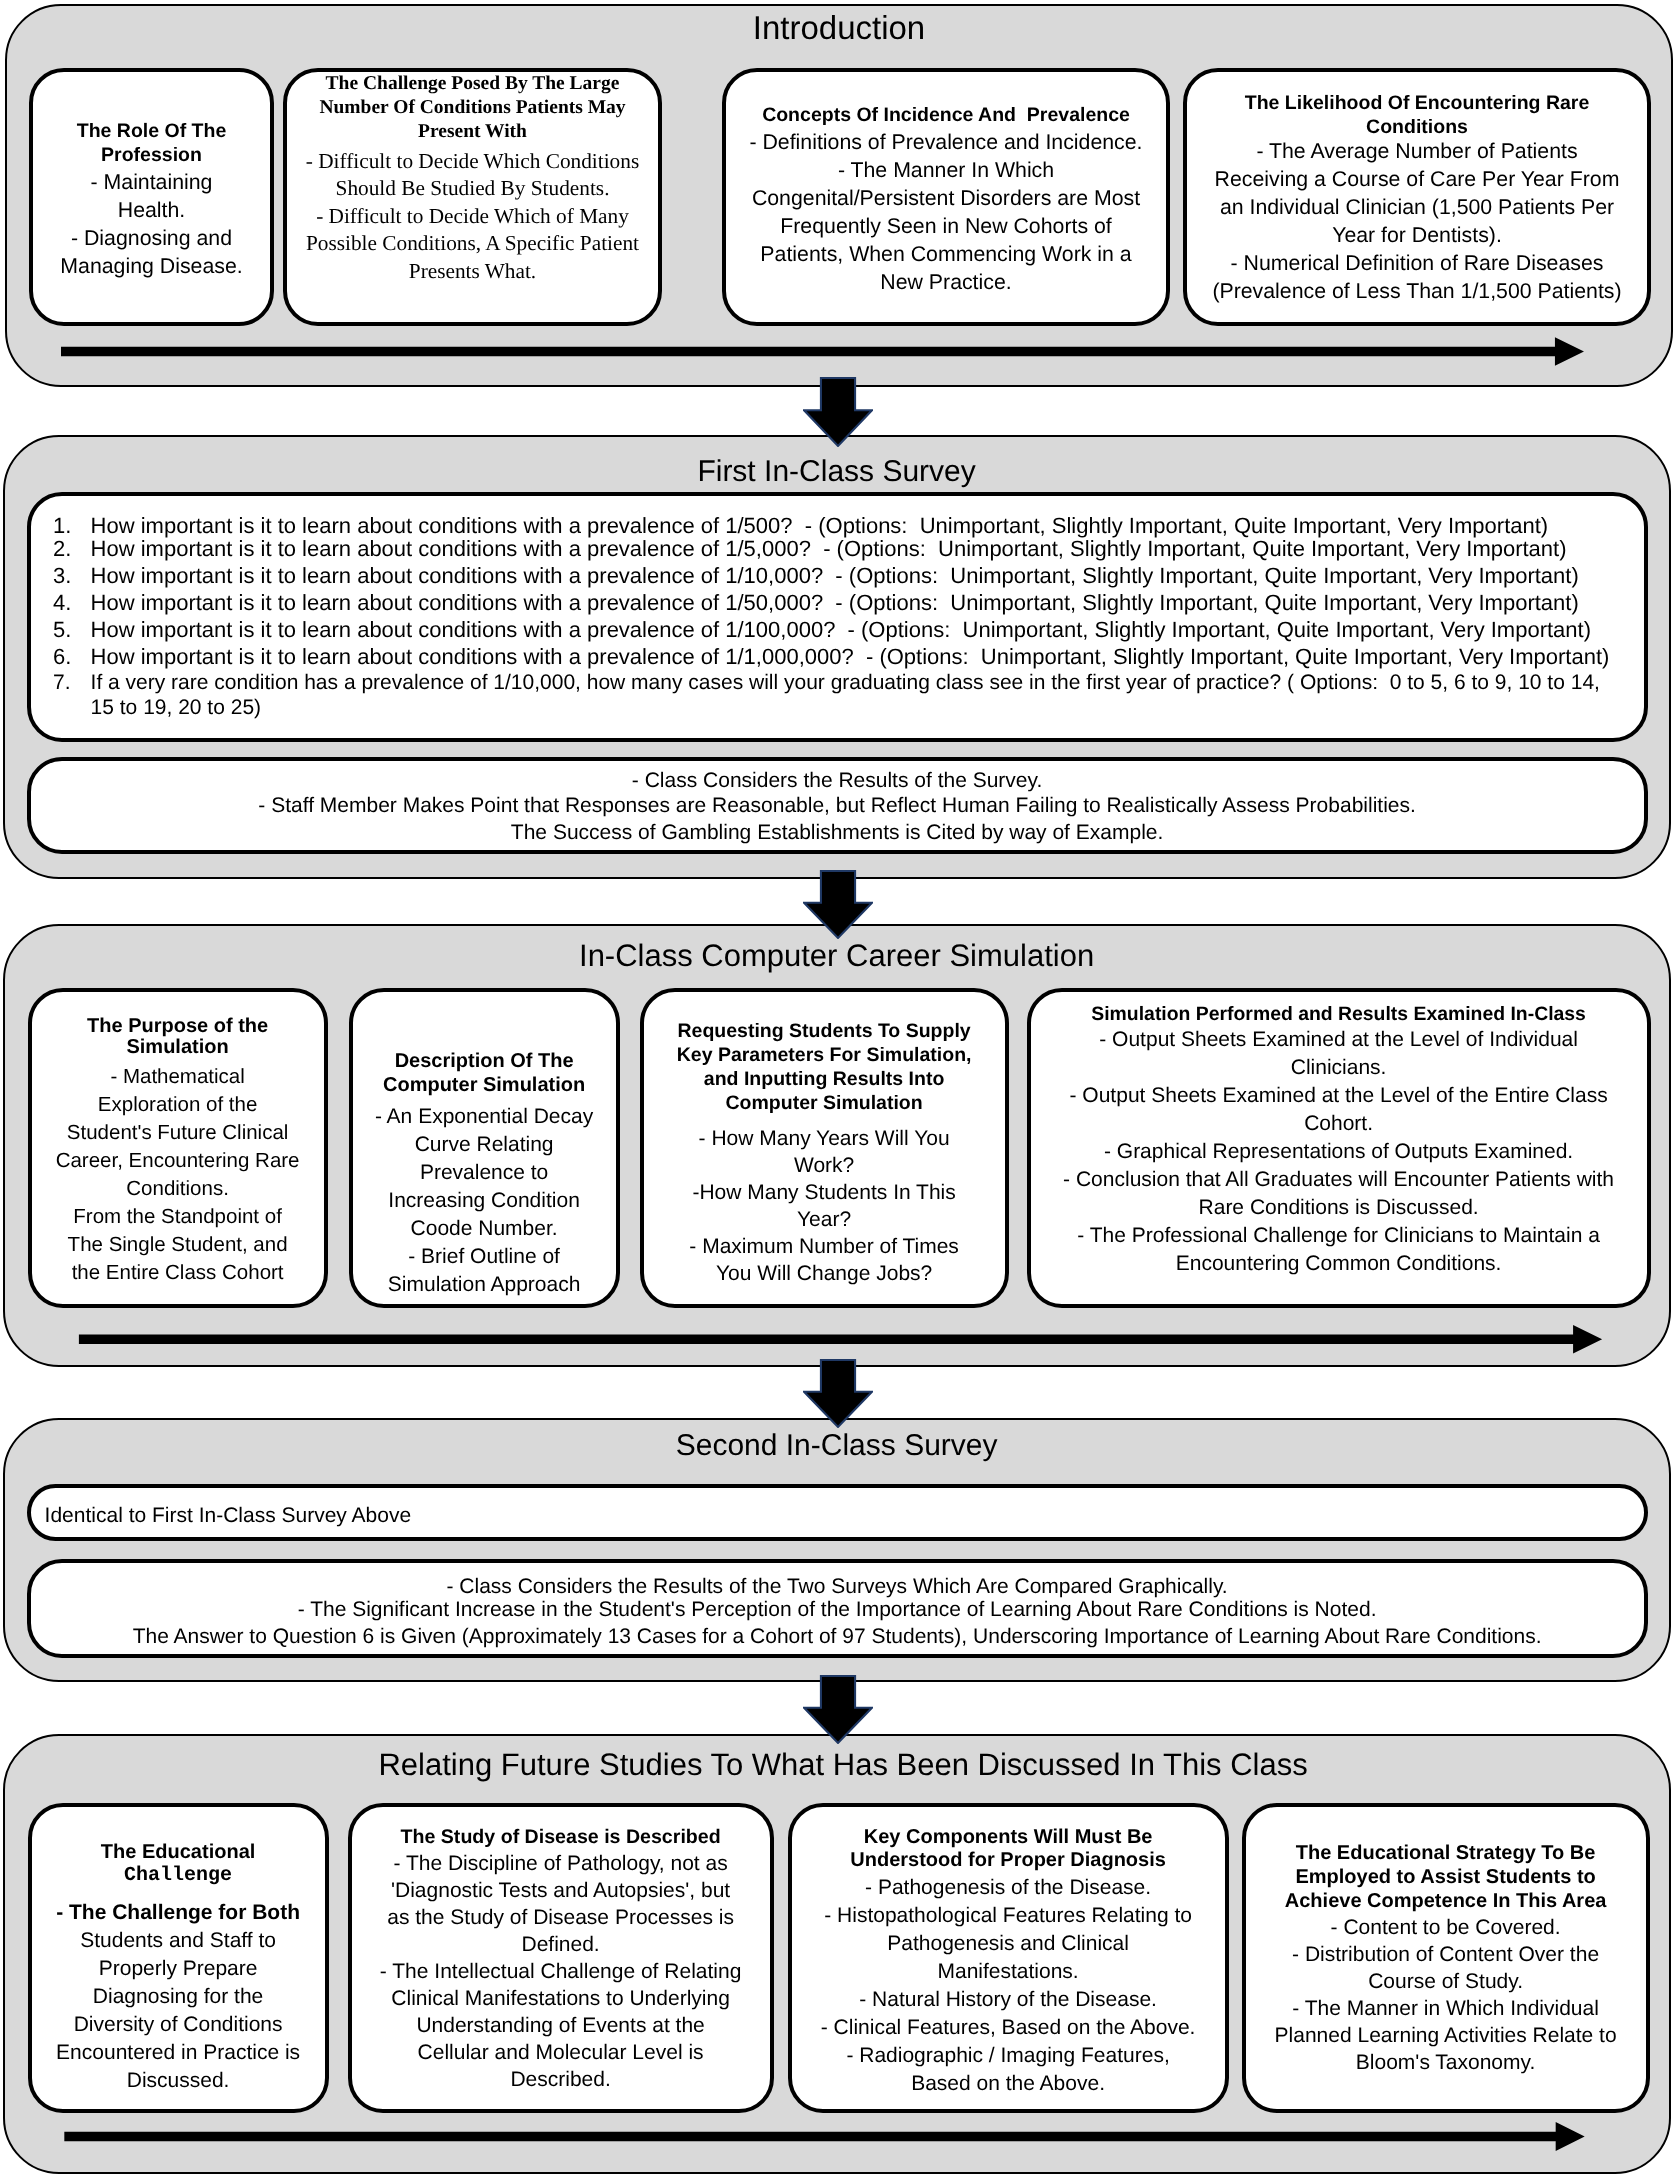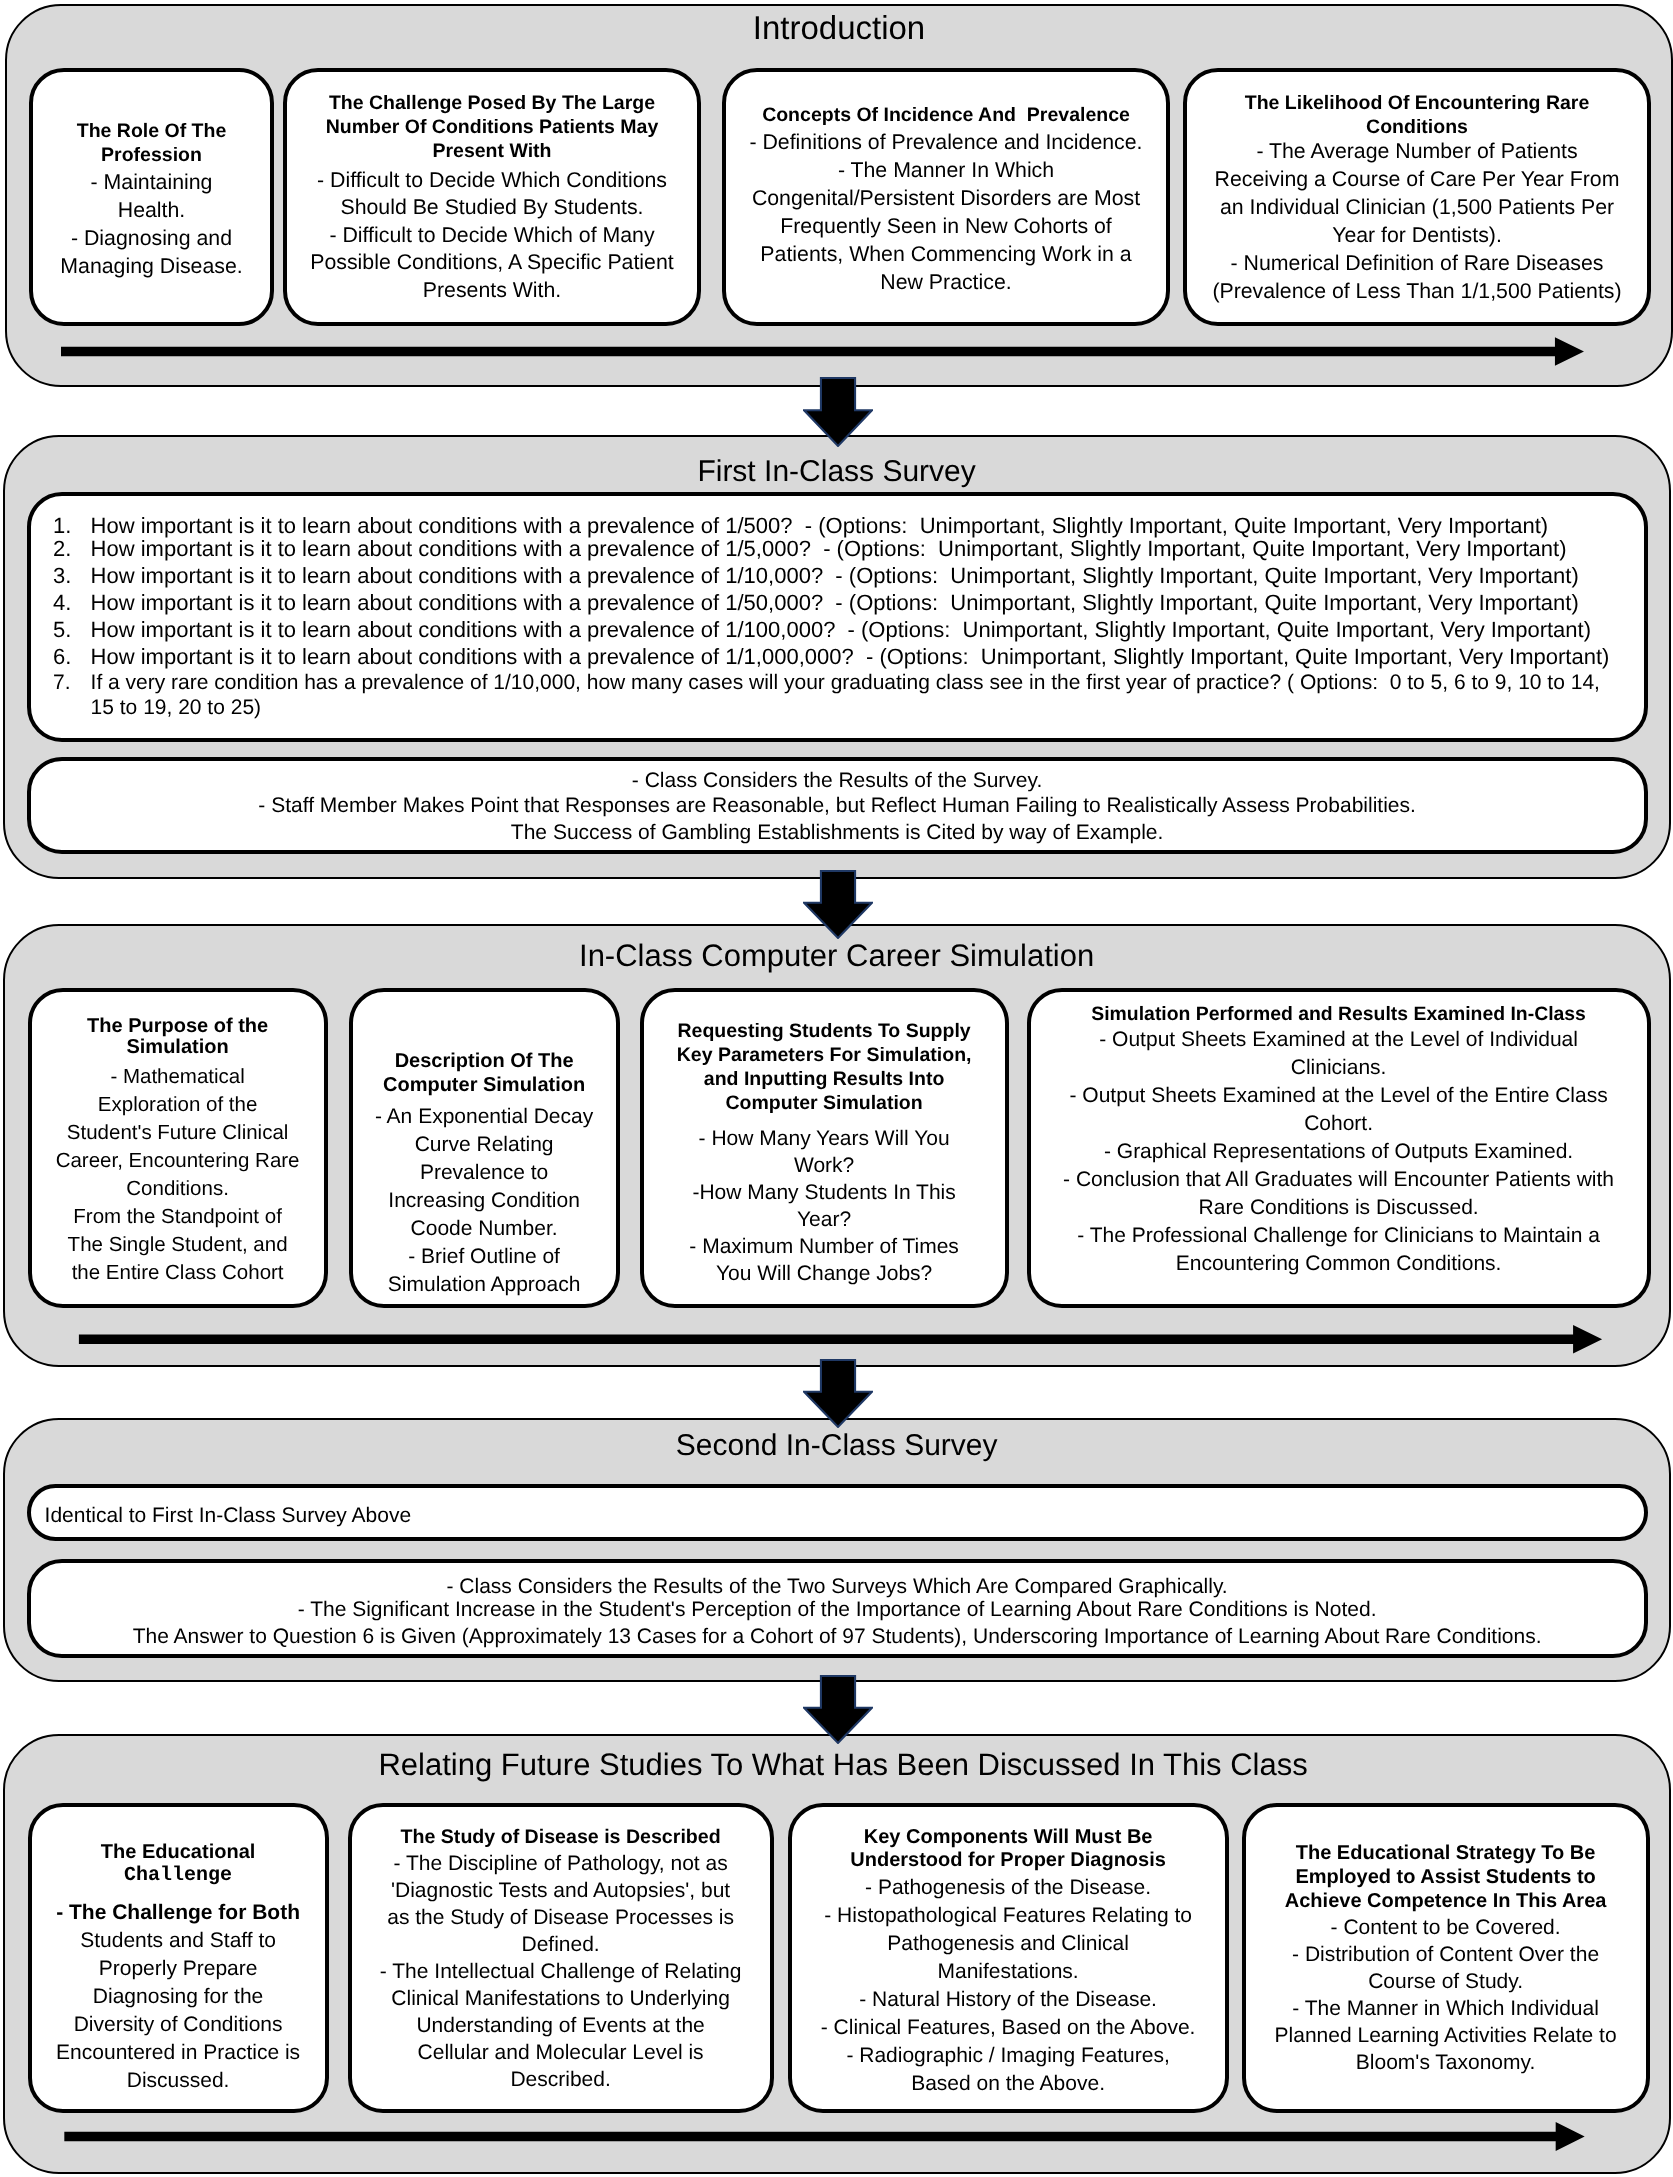--- a/index.html
+++ b/index.html
@@ -39,29 +39,29 @@
   <div class="section" id="sec1" style="left:5px;top:3.5px;width:1668px;height:383px;">
     <div class="sec-title" style="top:5.3px;font-size:33px;">Introduction</div>
     <div class="card" style="left: 22px; top: 62px; width: 245px; height: 258px; padding-top: 47px; font-size: 21.3px; line-height: 28px;">
         <span class="ln hd" style="font-size:19.5px;line-height:24.4px;">The Role Of The</span>
         <span class="ln hd" style="font-size:19.5px;line-height:24.4px;">Profession</span>
         <span class="ln bd" style="margin-top:1.1px;">- Maintaining</span>
         <span class="ln bd" style="">Health.</span>
         <span class="ln bd" style="">- Diagnosing and</span>
         <span class="ln bd" style="">Managing Disease.</span>
       </div>
-    <div class="card" style="left: 276px; top: 62px; width: 418px; height: 258px; padding-top: 19px; font-size: 21.3px; line-height: 27.6px;">
+    <div class="card" style="left: 276px; top: 62px; width: 379px; height: 258px; font-size: 21.3px; line-height: 27.6px; font-family: Liberation Serif, serif;">
         <span class="ln hd" style="font-size:19.5px;line-height:24px;">The Challenge Posed By The Large</span>
         <span class="ln hd" style="font-size:19.5px;line-height:24px;">Number Of Conditions Patients May</span>
         <span class="ln hd" style="font-size:19.5px;line-height:24px;">Present With</span>
         <span class="ln bd" style="margin-top:4px;">- Difficult to Decide Which Conditions</span>
         <span class="ln bd" style="">Should Be Studied By Students.</span>
         <span class="ln bd" style="">- Difficult to Decide Which of Many</span>
         <span class="ln bd" style="">Possible Conditions, A Specific Patient</span>
-        <span class="ln bd" style="">Presents With.</span>
+        <span class="ln bd" style="">Presents What.</span>
       </div>
     <div class="card" style="left: 715px; top: 62px; width: 448px; height: 258px; padding-top: 31.5px; font-size: 21.3px; line-height: 28px;">
         <span class="ln hd" style="font-size:19.5px;line-height:24px;">Concepts Of Incidence And  Prevalence</span>
         <span class="ln bd" style="margin-top:1.3px;">- Definitions of Prevalence and Incidence.</span>
         <span class="ln bd" style="">- The Manner In Which</span>
         <span class="ln bd" style="">Congenital/Persistent Disorders are Most</span>
         <span class="ln bd" style="">Frequently Seen in New Cohorts of</span>
         <span class="ln bd" style="">Patients, When Commencing Work in a</span>
         <span class="ln bd" style="">New Practice.</span>
       </div>

